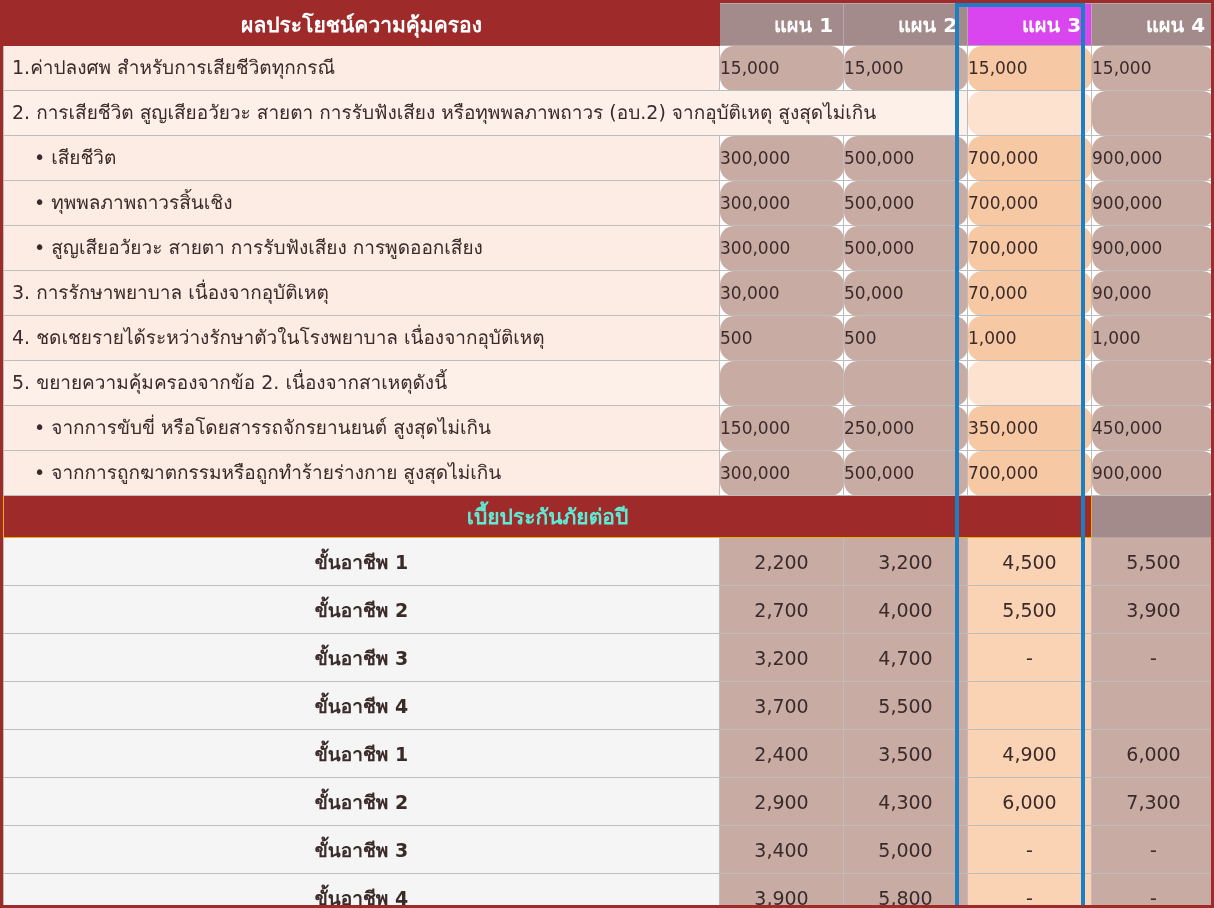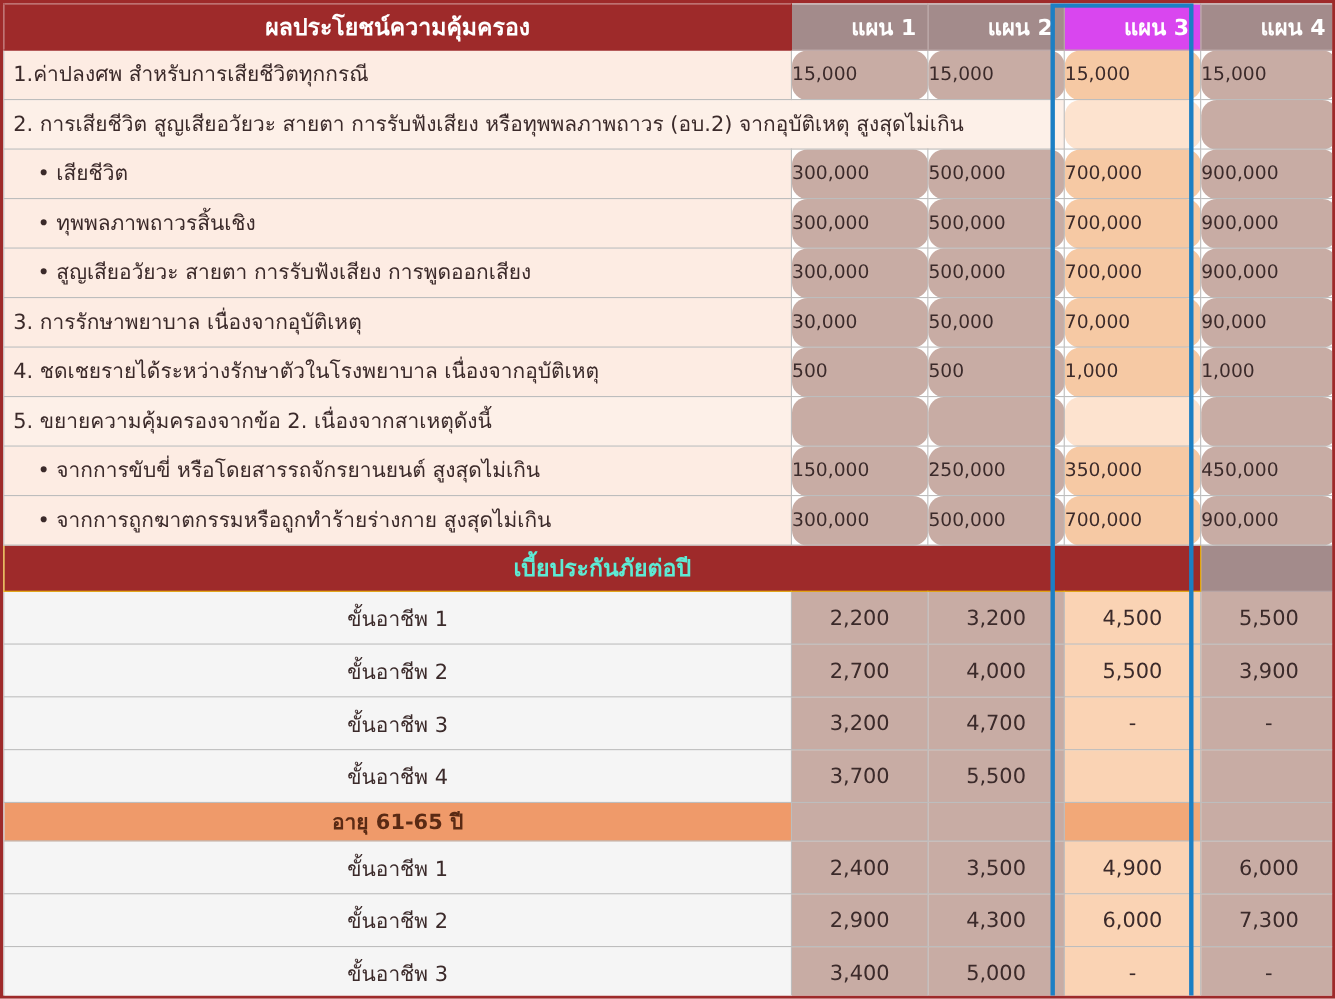--- a/index.html
+++ b/index.html
@@ -105,20 +105,21 @@
     background: #c8aca4;
     height: 35px;
   }
   .age-band-val.p3 { background: #f2a878; }
   .occ-lbl {
     background: #f5f5f5;
     color: #3b2a2a;
     font-size: 19px;
     text-align: center;
     height: 48px;
+    font-weight: bold;
   }
   .occ-val {
     background: #c8aca4;
     color: #3b2a2a;
     font-size: 19px;
     text-align: center;
     height: 19px;
   }
   .occ-val.p3 { background: #fad3b4; }
 
@@ -264,27 +265,20 @@
       </tr>
       <tr>
         <td class="occ-lbl">ขั้นอาชีพ 4</td>
         <td class="occ-val">3,700</td>
         <td class="occ-val">5,500</td>
         <td class="occ-val p3"></td>
         <td class="occ-val"></td>
       </tr>
 
       <tr>
-        <td class="age-band">อายุ 61-65 ปี</td>
-        <td class="age-band-val"></td>
-        <td class="age-band-val"></td>
-        <td class="age-band-val p3"></td>
-        <td class="age-band-val"></td>
-      </tr>
-      <tr>
         <td class="occ-lbl">ขั้นอาชีพ 1</td>
         <td class="occ-val">2,400</td>
         <td class="occ-val">3,500</td>
         <td class="occ-val p3">4,900</td>
         <td class="occ-val">6,000</td>
       </tr>
       <tr>
         <td class="occ-lbl">ขั้นอาชีพ 2</td>
         <td class="occ-val">2,900</td>
         <td class="occ-val">4,300</td>

